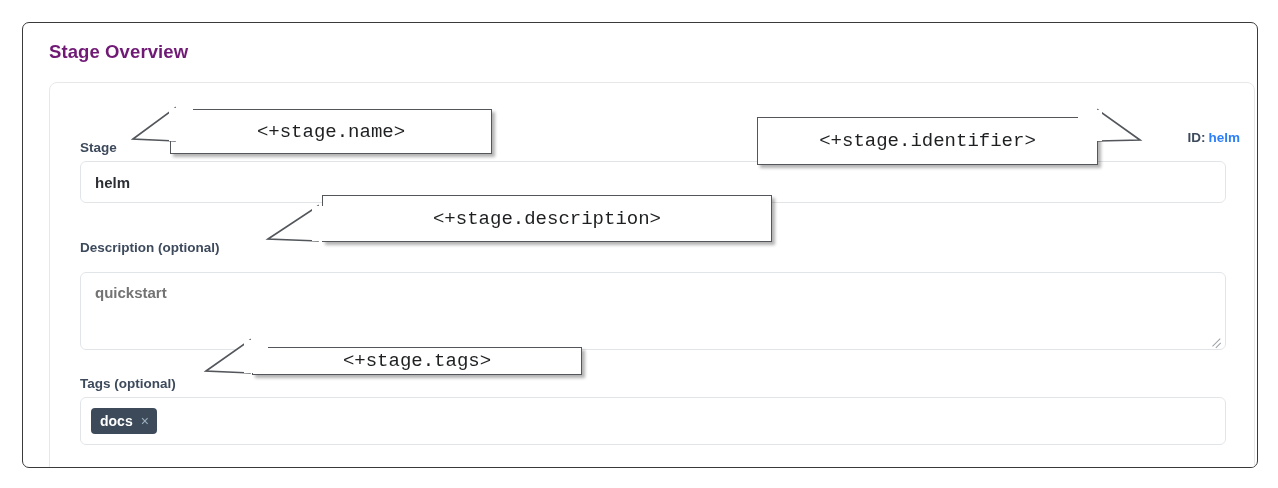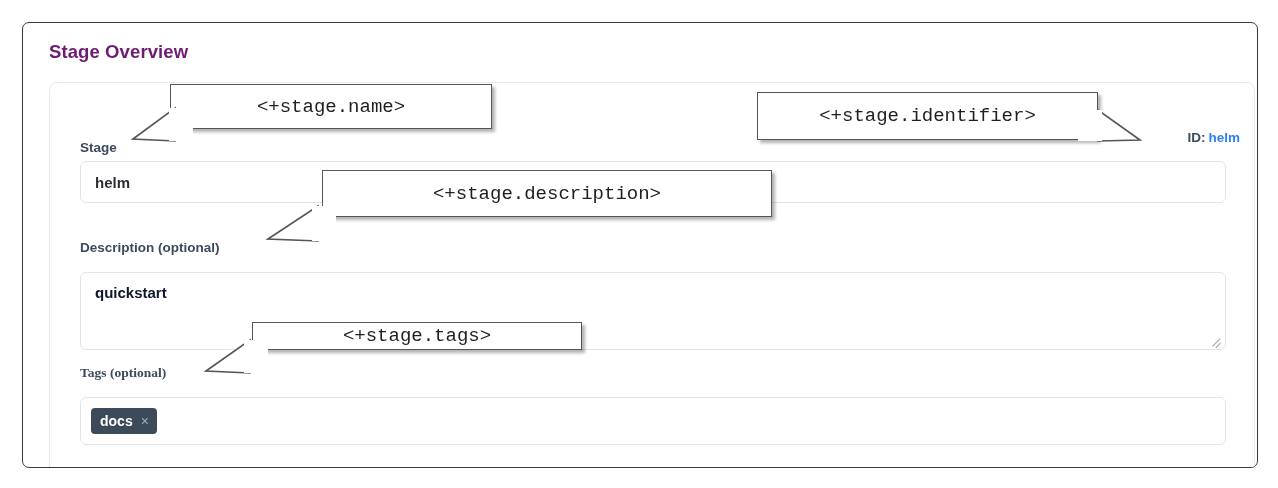--- a/index.html
+++ b/index.html
@@ -57,21 +57,21 @@
   
   .field-label {
     position: absolute;
     font-size: 13.5px;
     font-weight: bold;
     color: #3d4a5c;
     white-space: nowrap;
   }
   #label-name        { left: 30px; top: 57px; }
   #label-description { left: 30px; top: 157px; }
-  #label-tags        { left: 30px; top: 282px; font-family: Liberation Serif, serif; }
+  #label-tags        { left: 30px; top: 293px; }
 
   
   #id-readout {
     position: absolute;
     right: 14px;
     top: 47px;
     font-size: 13.5px;
     font-weight: bold;
     white-space: nowrap;
   }
@@ -103,21 +103,21 @@
     top: 189px;
     width: 1146px;
     height: 78px;
     border: 1px solid #e2e5e8;
     border-radius: 6px;
     background: #ffffff;
     box-sizing: border-box;
     font-family: "Liberation Sans", sans-serif;
     font-size: 15px;
     font-weight: bold;
-    color: #0f172a;
+    color: #737373;
     padding: 11px 14px;
     outline: none;
     resize: none;
   }
   
   #resize-grip {
     position: absolute;
     left: 1161px;
     top: 253px;
     width: 11px;
@@ -187,20 +187,21 @@
     box-shadow: 3px 3px 3px rgba(0,0,0,0.30);
     font-family: "Liberation Mono", monospace;
     font-size: 19px;
     color: #1d1f21;
     display: flex;
     align-items: center;
     justify-content: center;
     box-sizing: border-box;
     white-space: nowrap;
     z-index: 40;
+    margin-top: 25px;
   }
   
   .callout-tail {
     position: absolute;
     z-index: 41;
     pointer-events: none;
     overflow: visible;
   }
 
   #callout-name        { left: 170px; top: 84px;  width: 322px; height: 45px; }

